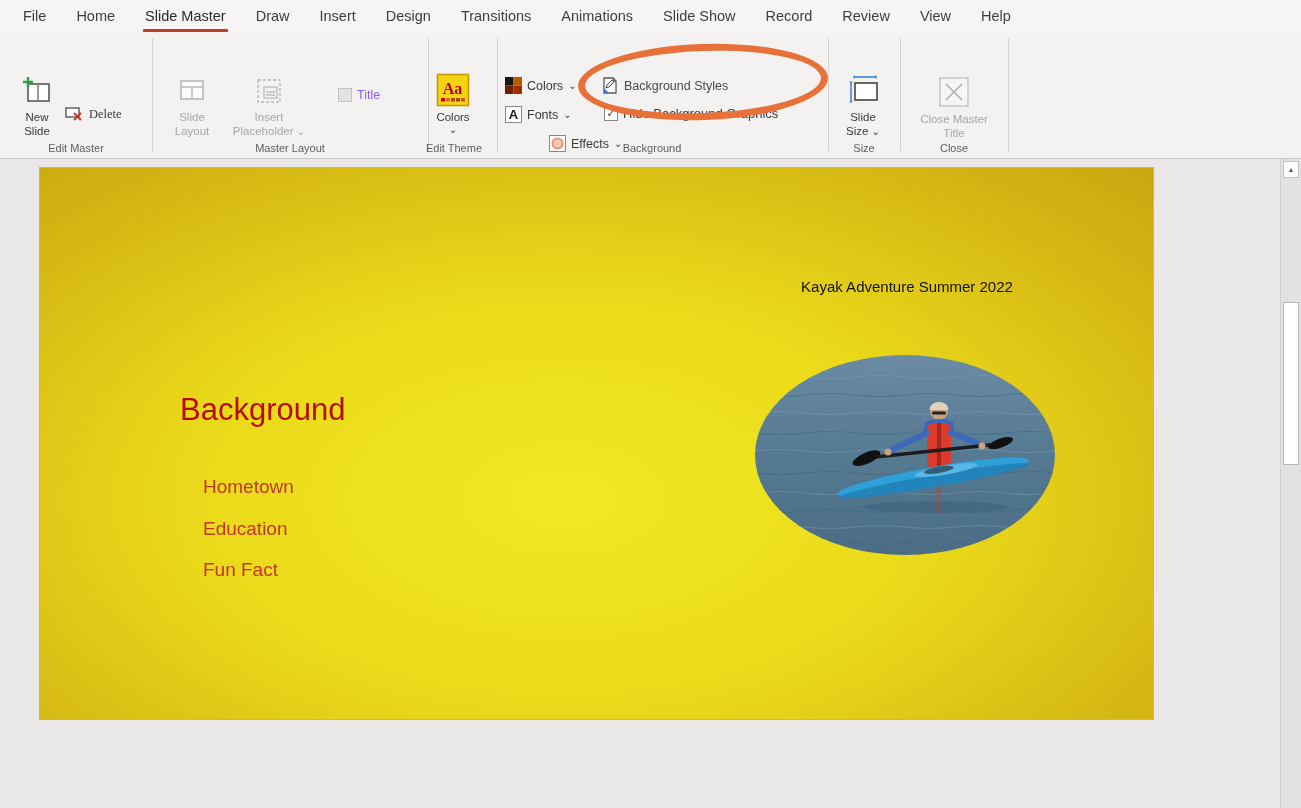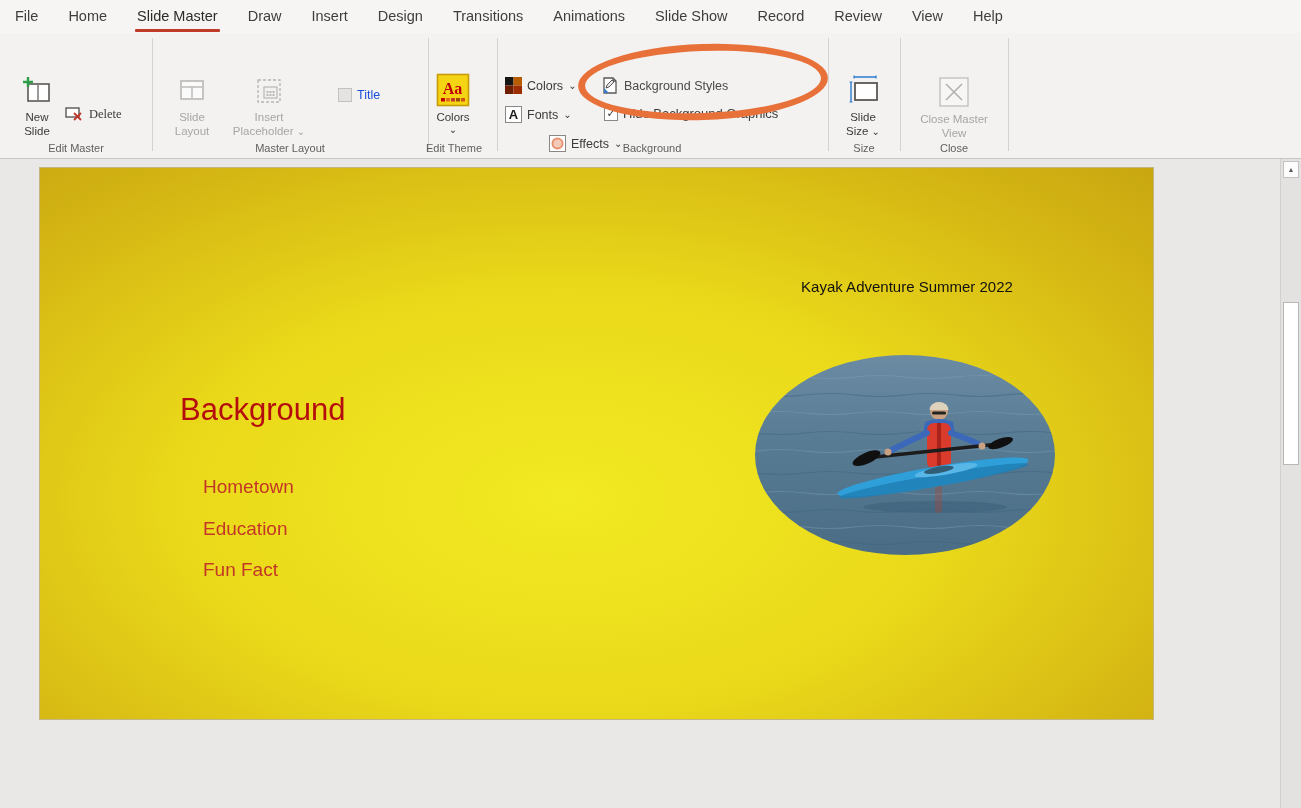--- a/index.html
+++ b/index.html
@@ -1,33 +1,33 @@
 <!DOCTYPE html>
 <html><head>
 <meta charset="utf-8">
 <style>
   * { box-sizing: border-box; margin: 0; padding: 0; }
   html,body { width:1301px; height:808px; overflow:hidden; }
   body { font-family:"Liberation Sans", sans-serif; background:#e9e8e7; position:relative; }
 
   
-  .tabrow { position:absolute; top:0; left:0; width:100%; height:33px; background:#f6f5f4; display:flex; align-items:stretch; }
+  .tabrow { position:absolute; top:0; left:0; width:100%; height:33px; background:#f6f5f4; display:flex; align-items:stretch; padding-left:8px; }
   .tab { padding:0 15px; font-size:14.5px; color:#3f3e3d; line-height:32px; position:relative; white-space:nowrap; cursor:default; }
   .tab.active { color:#2b2a29; }
   .tab.active::after { content:""; position:absolute; left:13px; right:13px; bottom:1px; height:3px; background:#c13b2a; border-radius:1px; }
 
   
   .ribbon { position:absolute; top:33px; left:0; width:100%; height:126px; background:#f3f2f1; border-bottom:1px solid #c8c6c4; }
   .divider { position:absolute; top:5px; height:113px; width:1px; background:#d4d2d0; }
   .group-label { position:absolute; bottom:4px; font-size:11px; color:#605e5c; text-align:center; white-space:nowrap; }
 
   .bigbtn { position:absolute; display:flex; flex-direction:column; align-items:center; gap:3px; font-size:11.5px; color:#3b3a39; text-align:center; cursor:default; line-height:1.25; }
   .bigbtn.disabled { color:#a8a6a4; }
   .smallrow { position:absolute; display:flex; align-items:center; gap:5px; font-size:12.5px; color:#3b3a39; white-space:nowrap; cursor:default; }
-  .smallrow.disabled { color:#1d4ed8;padding-left:16px; }
+  .smallrow.disabled { color:#8b5cf6;padding-left:16px; }
   .chev { font-size:10px; color:#3b3a39; line-height:6px; }
   .bigbtn.disabled .chev, .smallrow.disabled .chev { color:#a8a6a4; }
 
   .cb { width:14px; height:14px; background:#fff; border:1px solid #8a8886; display:flex; align-items:center; justify-content:center; font-size:11px; color:#3b3a39; }
   .cb.disabled-box { background:#e5e3e1; border-color:#c4c2c0; color:transparent; }
 
   .launcher { position:absolute; left:810px; top:138px; cursor:default; }
 
   
   .annotation { position:absolute; left:578px; top:44px; width:250px; height:76px; border:7px solid #e8713a; border-radius:50%; transform:rotate(-2deg); z-index:30; pointer-events:none; }
@@ -226,21 +226,21 @@
   <div class="group-label" style="left:828px; width:72px;">Size</div>
   <div class="divider" style="left:900px;"></div>
 
   <div class="bigbtn disabled" style="left:910px; top:42px; width:88px;">
     <span class="iconbox">
       <svg width="34" height="34" viewBox="0 0 34 34">
         <rect x="3" y="3" width="28" height="28" fill="#f7f6f5" stroke="#c4c2c0" stroke-width="1.4"></rect>
         <path d="M9 9 L25 25 M25 9 L9 25" stroke="#b3b1af" stroke-width="1.6"></path>
       </svg>
     </span>
-    <span>Close Master View</span>
+    <span>Close Master Title</span>
   </div>
   <div class="group-label" style="left:900px; width:108px;">Close</div>
   <div class="divider" style="left:1008px;"></div>
 </div>
 
 <div class="annotation"></div>
 
 <div class="workspace">
   <div class="slide">
     <div class="slide-caption">Kayak Adventure Summer 2022</div>

